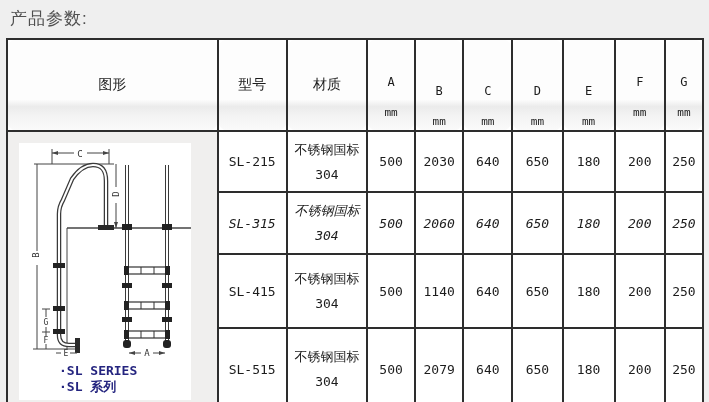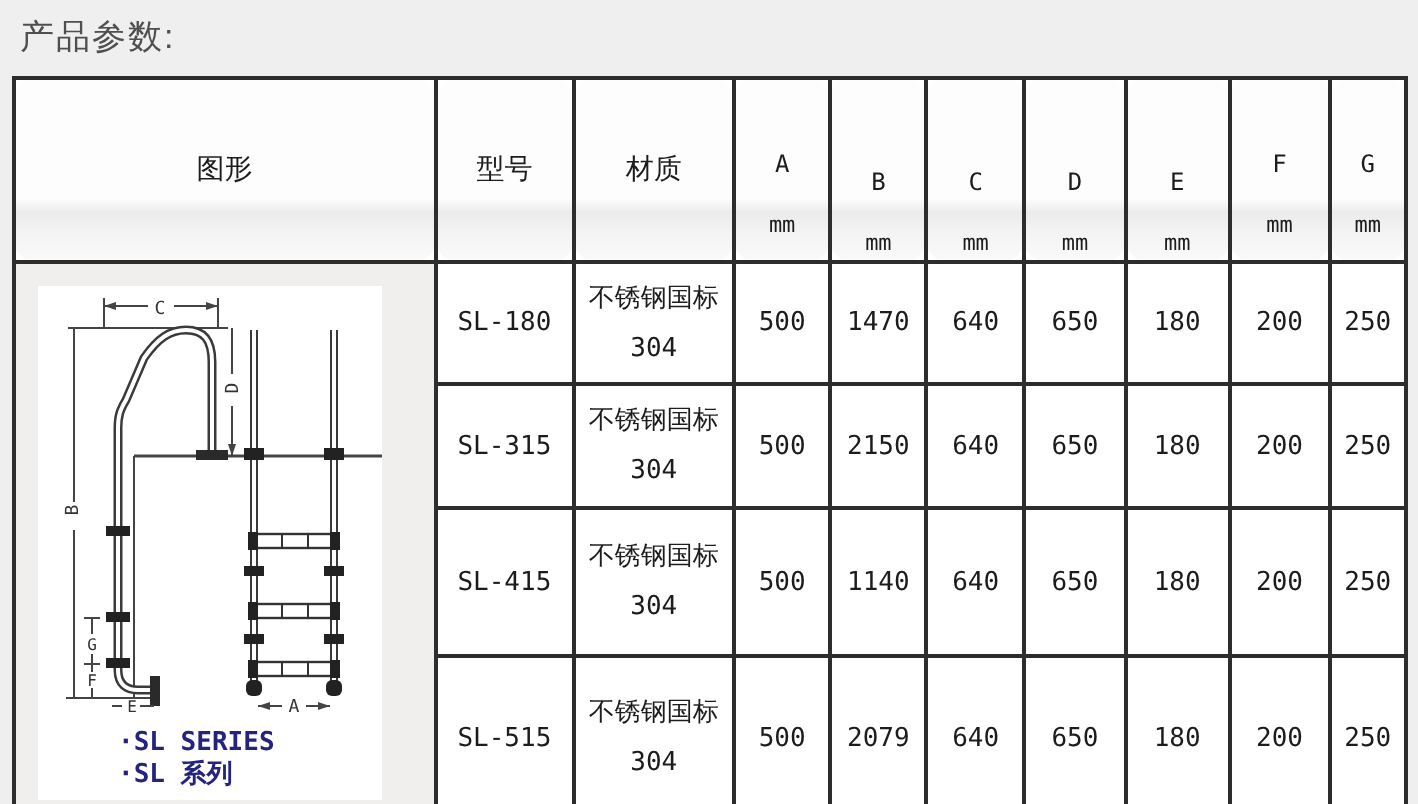--- a/index.html
+++ b/index.html
@@ -37,21 +37,21 @@
     background:linear-gradient(180deg,#fdfdfd 0%,#fdfdfd 66%,#ebebeb 74%,#f3f3f3 84%,#fafafa 100%);
     font-size:14px;
     border-radius:11px;
   }
   th.dim{vertical-align:top;}
   th.dim .letter{font-size:12px;}
   th.dim .unit{font-size:11px;margin-top:17px;}
   th.dim.hi .letter{margin-top:24px;}
   th.dim.lo .letter{margin-top:41px;}
   tr.r1{height:61px;}
-  tr.r2{height:62px;}
+  tr.r2{height:62px;font-style:italic;}
   tr.r3{height:74px;}
   tr.r4{height:82px;}
   td.material{line-height:25px;font-size:13px;padding:0 2px;}
   td.figure-cell{
     background:#f0efee;
     vertical-align:top;
   }
   .diagram-box{
     width:172px;height:257px;
     background:#ffffff;
@@ -201,36 +201,36 @@
           <line x1="134" y1="210" x2="146" y2="210" stroke="#444" stroke-width="1"></line>
           <polygon points="110,210 116,208 116,212" fill="#444"></polygon>
           <polygon points="146,210 140,208 140,212" fill="#444"></polygon>
           <text x="128" y="213" font-size="9" fill="#333" text-anchor="middle">A</text>
 
           <text x="40" y="232" font-size="13" font-weight="bold" fill="#24247f">·SL SERIES</text>
           <text x="40" y="248" font-size="13" font-weight="bold" fill="#24247f">·SL 系列</text>
         </svg>
       </div>
     </td>
-    <td>SL-180</td>
-    <td class="material">不锈钢国标 304</td>
-    <td>500</td>
-    <td>1470</td>
+    <td>SL-215</td>
+    <td class="material">不锈钢国标 304</td>
+    <td>500</td>
+    <td>2030</td>
     <td>640</td>
     <td>650</td>
     <td>180</td>
     <td>200</td>
     <td>250</td>
   </tr>
 
   <tr class="r2">
     <td>SL-315</td>
     <td class="material">不锈钢国标 304</td>
     <td>500</td>
-    <td>2150</td>
+    <td>2060</td>
     <td>640</td>
     <td>650</td>
     <td>180</td>
     <td>200</td>
     <td>250</td>
   </tr>
 
   <tr class="r3">
     <td>SL-415</td>
     <td class="material">不锈钢国标 304</td>

